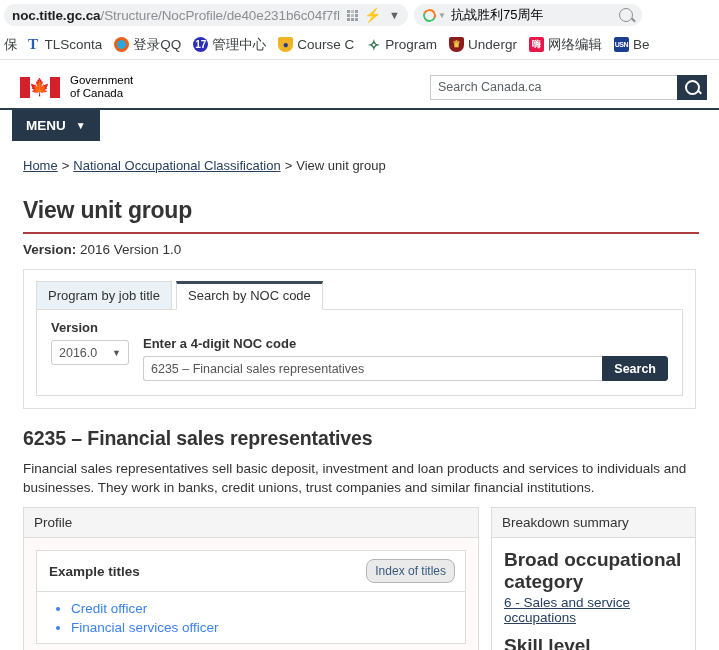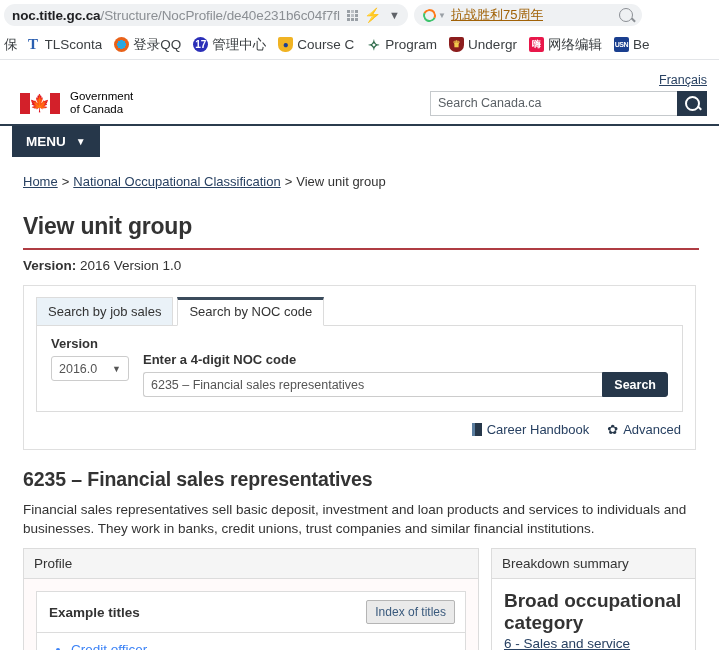--- a/index.html
+++ b/index.html
@@ -89,24 +89,23 @@
     border: 2.5px solid #ff7a1a;
     border-left-color: #3ec46d;
     border-bottom-color: #3ec46d;
     box-sizing: border-box;
     flex: 0 0 auto;
     transform: rotate(-20deg);
   }
   .o-caret { color:#9aa0a6; font-size: 8px; margin-left:-3px; }
   .sb2-text {
     font-size: 13px;
-    color: #a16207;
+    color: #000000;
     white-space: nowrap;
     overflow: hidden;
-    text-decoration: underline;
   }
   .mag {
     margin-left: auto;
     width: 12px; height: 12px;
     border: 1.6px solid #8b8f94;
     border-radius: 50%;
     position: relative;
     flex: 0 0 auto;
   }
   .mag:after{
@@ -428,21 +427,21 @@
     justify-content: space-between;
     padding: 8px 10px 8px 12px;
     border-bottom: 1px solid #dcdcdc;
   }
   .inner-head .t { font-size: 13.5px; font-weight: 700; color:#333; }
   .idx-btn {
     font-size: 12px;
     color: #3a5a7d;
     background: #eaeaea;
     border: 1px solid #b5b5b5;
-    border-radius: 2px;
+    border-radius: 8px;
     padding: 4px 8px;
     cursor: pointer;
     white-space: nowrap;
   }
   ul.titles {
     margin: 0;
     padding: 8px 0 6px 34px;
     list-style: disc;
   }
   ul.titles li {
@@ -524,23 +523,20 @@
     <div class="bm">
       <span class="fav fav-usn">USN</span>
       <span class="bm-label">Be</span>
     </div>
   </div>
 </div>
 
 <div class="page">
 
   <div class="gc-header">
-    <div class="lang-row">
-      <span class="lang-link">Français</span>
-    </div>
     <div class="brand-row">
       <div class="brand">
         <span class="flag">
           <span class="band l"></span>
             <span class="band r"></span>
             <span class="leaf">🍁</span>
         </span>
         <span class="brand-text">
           <div>
             <div>Government</div>
@@ -572,49 +568,39 @@
 
     <h1 class="page-title">View unit group</h1>
 
     <div class="version-line">
       <b>Version:</b>
       <span>2016 Version 1.0</span>
     </div>
 
     <div class="search-panel">
       <div class="tabs">
-        <div class="tab">Search by job sales</div>
+        <div class="tab">Program by job title</div>
         <div class="tab active">Search by NOC code</div>
       </div>
       <div class="tab-body">
         <div>
           <span class="field-label">Version</span>
           <div class="version-select">
             <span>2016.0</span>
             <span class="cd">▼</span>
           </div>
         </div>
         <div class="noc-col">
           <span class="field-label">Enter a 4-digit NOC code</span>
           <div class="noc-input-row">
             <input type="text" value="6235 – Financial sales representatives" style="">
             <button class="search-btn">Search</button>
           </div>
         </div>
       </div>
-      <div class="panel-links">
-        <div class="plink">
-          <span class="book-ico"></span>
-          <span>Career Handbook</span>
-        </div>
-        <div class="plink">
-          <span class="gear-ico">✿</span>
-          <span>Advanced</span>
-        </div>
-      </div>
     </div>
 
     <h2 class="noc-title">6235 – Financial sales representatives</h2>
     <p class="noc-desc">Financial sales representatives sell basic deposit, investment and loan products and services to individuals and businesses. They work in banks, credit unions, trust companies and similar financial institutions.</p>
 
     <div class="cols">
       <div class="col-left">
         <div class="card">
           <div class="card-head">Profile</div>
           <div class="card-body">

